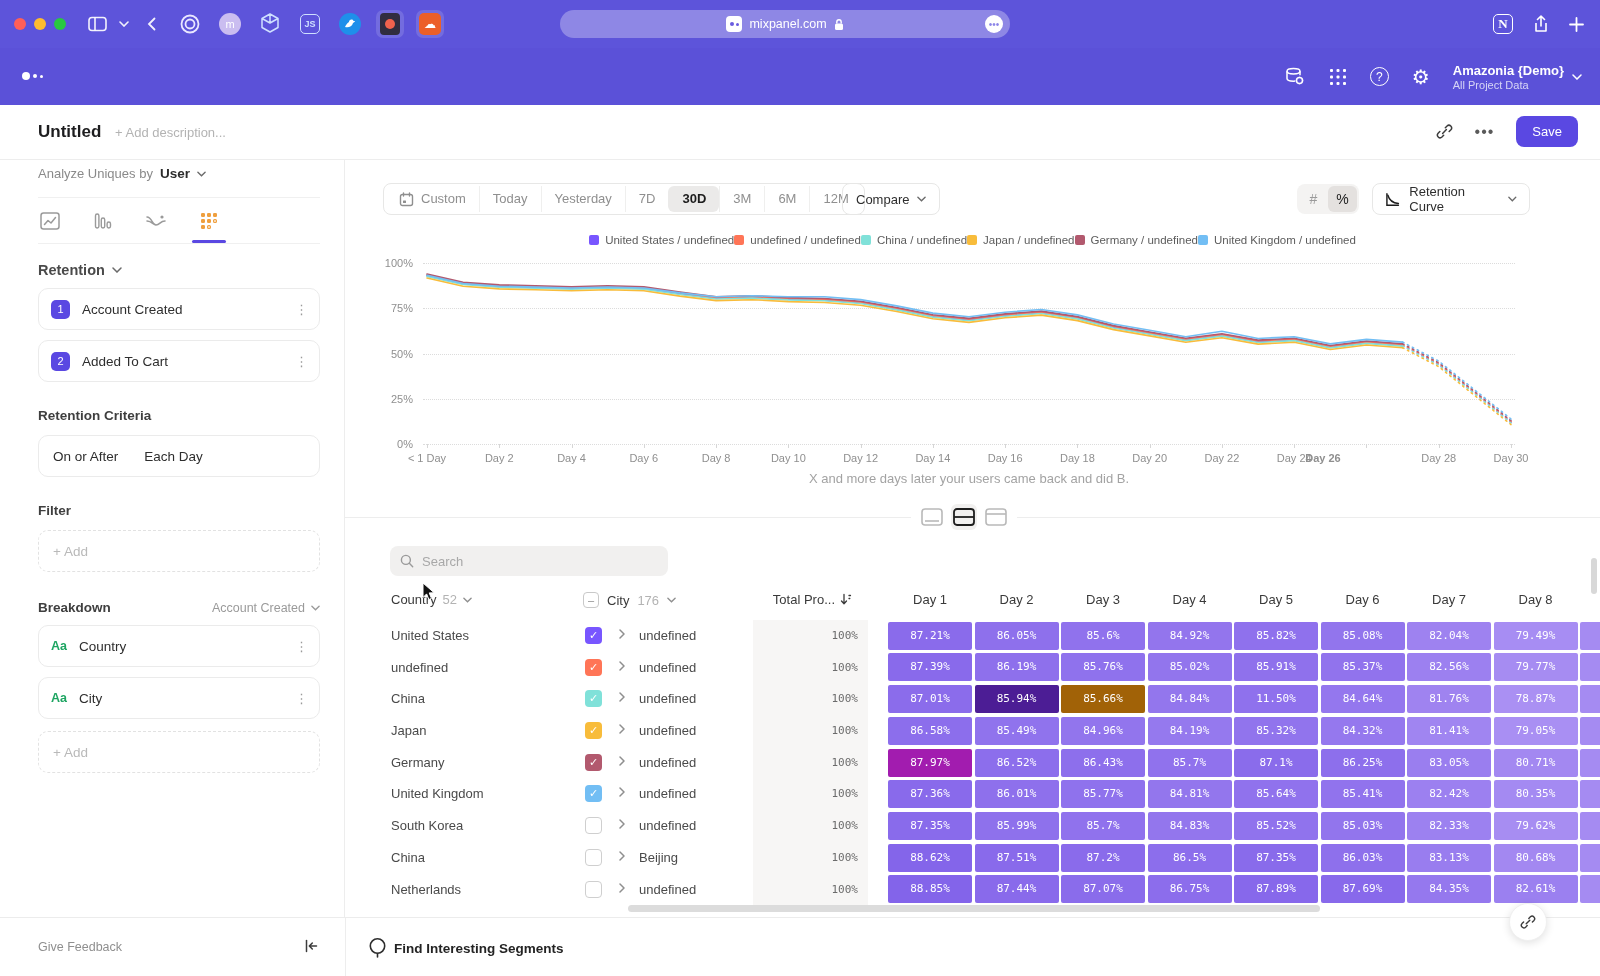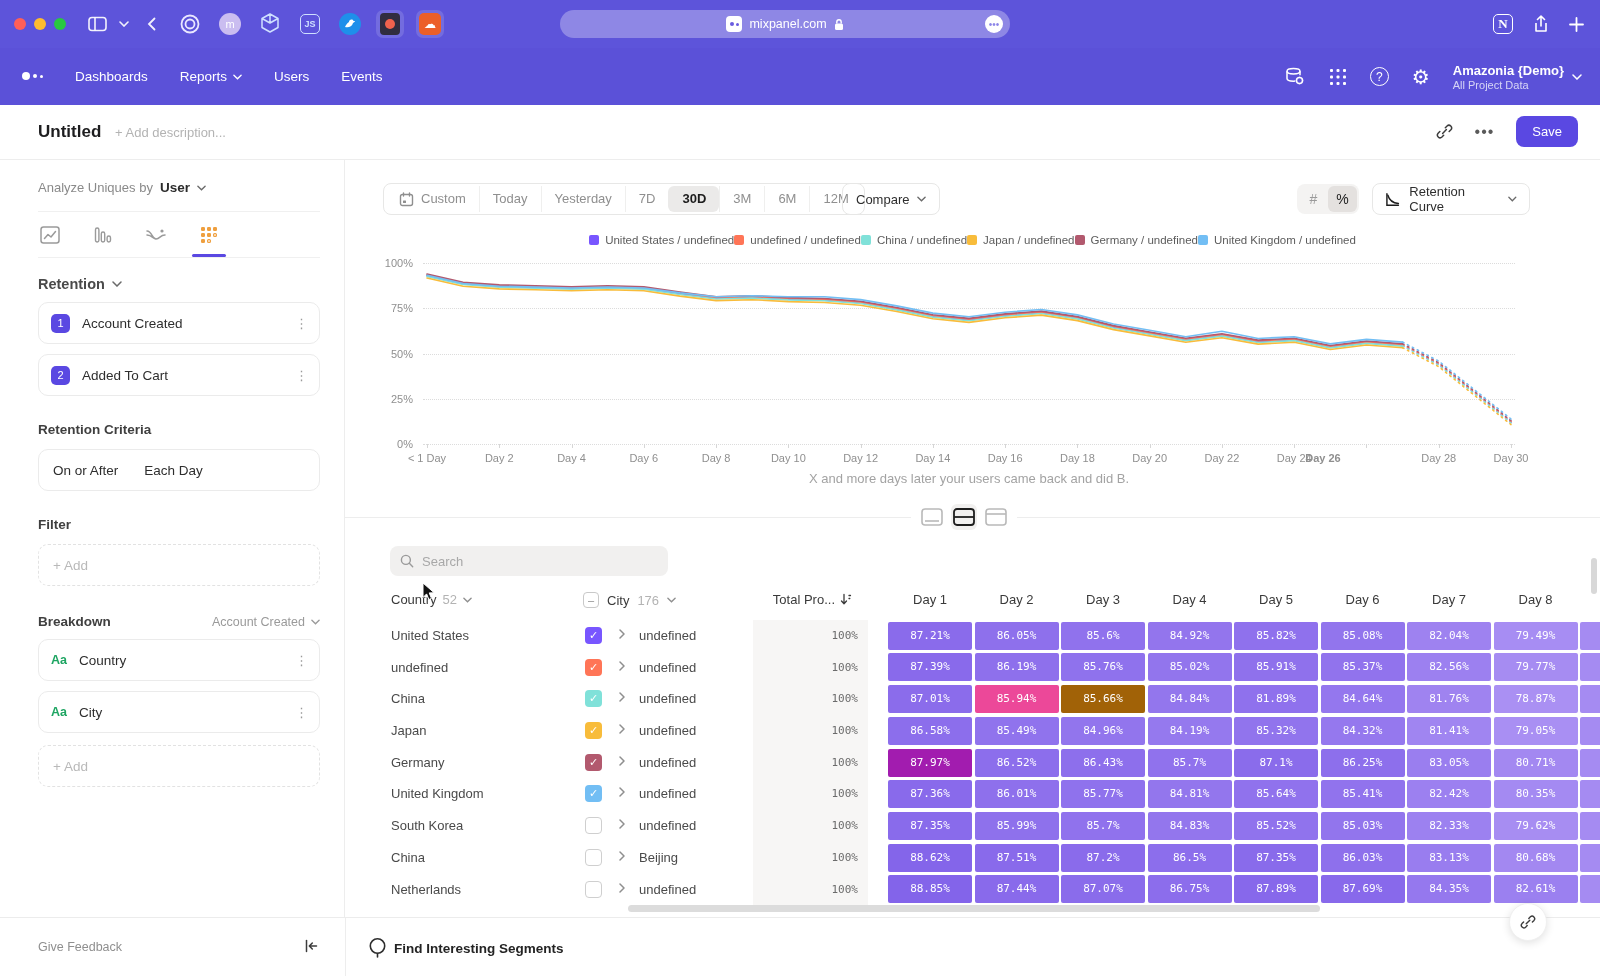--- a/index.html
+++ b/index.html
@@ -60,21 +60,21 @@
   .ph-right { position:absolute; right:22px; top:11px; display:flex; align-items:center; gap:22px; }
   .icon-btn { color:#3c3c3c; display:inline-flex; }
   .dots-h { color:#5a5a5a; font-size:16px; letter-spacing:1px; }
   .save-btn { background:#5a48e2; color:#fff; font-size:13px; border:none; border-radius:8px;
               padding:8px 16px; font-family:inherit; }
 
   
   .sidebar { position:absolute; left:0; top:160px; width:345px; height:757px; background:#fff;
              border-right:1px solid #ededed; }
   .sb-pad { padding:0 24px 0 38px; }
-  .analyze-row { display:flex; align-items:center; gap:7px; margin-top:20px; font-size:13px; color:#8a8a8a; }
+  .analyze-row { display:flex; align-items:center; gap:7px; margin-top:6px; font-size:13px; color:#8a8a8a; }
   .analyze-row b { color:#2c2c2c; font-size:13.5px; font-weight:600; }
   .tab-row { display:flex; align-items:center; gap:34px; border-top:1px solid #f0f0f0; border-bottom:1px solid #f0f0f0;
              margin-top:16px; padding:12px 0 0 2px; height:47px; }
   .tab { position:relative; padding-bottom:12px; color:#9a9a9a; }
   .tab.active::after { content:""; position:absolute; left:-8px; right:-8px; bottom:-1px; height:3px;
                        background:#5a48e2; border-radius:2px; }
   .section-head { display:flex; align-items:center; gap:7px; margin-top:18px; font-size:14.5px; font-weight:600; color:#4a4a4a; }
   .card { border:1px solid #ebebeb; border-radius:10px; height:42px; display:flex; align-items:center;
           padding:0 12px; margin-top:10px; background:#fff; }
   .card .num { width:19px; height:19px; background:#5a48e2; color:#fff; border-radius:5px; font-size:11px;
@@ -262,28 +262,20 @@
       </span>
     </div>
   </div>
 
   <div class="mp-nav">
     <span class="mp-logo">
         <i></i>
         <i></i>
         <i></i>
       </span>
-    <div class="nav-items" id="nav-items">
-        <span class="nav-item">Dashboards</span>
-        <span class="nav-item">Reports<svg width="9" height="6" viewBox="0 0 10 6">
-            <path d="M1 1l4 4 4-4" fill="none" stroke="#fff" stroke-width="1.5" stroke-linecap="round"></path>
-          </svg></span>
-        <span class="nav-item">Users</span>
-        <span class="nav-item">Events</span>
-      </div>
     <div class="nav-right">
       <span class="b-ico">
         <svg width="22" height="20" viewBox="0 0 22 20">
             <ellipse cx="9.5" cy="4.2" rx="6.5" ry="2.7" fill="none" stroke="#fff" stroke-width="1.5"></ellipse>
             <path d="M3 4.2v7.3c0 1.5 2.9 2.7 6.5 2.7.6 0 1.2 0 1.8-.1" fill="none" stroke="#fff" stroke-width="1.5"></path>
             <path d="M16 4.2v4" fill="none" stroke="#fff" stroke-width="1.5"></path>
             <circle cx="15.5" cy="13.5" r="3" fill="none" stroke="#fff" stroke-width="1.5"></circle>
             <path d="M15.5 9.8v1.2M15.5 16v1.2M11.8 13.5H13M18 13.5h1.2" stroke="#fff" stroke-width="1.3"></path>
           </svg>
       </span>
@@ -661,24 +653,24 @@
           <span class="rc-check" style="background: rgb(128, 225, 217);">✓</span>
           <span class="rc-chev">
             <svg width="6" height="10" viewBox="0 0 6 10">
               <path d="M1 1l4 4-4 4" fill="none" stroke="#8f8f8f" stroke-width="1.5" stroke-linecap="round" stroke-linejoin="round"></path>
             </svg>
           </span>
           <span class="rc-city">undefined</span>
           <span class="rc-total">100%</span>
           <span class="rc-cells">
             <span class="cell" style="background: rgb(139, 108, 235);">87.01%</span>
-            <span class="cell" style="background: #ec4899;">85.94%</span>
+            <span class="cell" style="background: #4c1d95;">85.94%</span>
             <span class="cell" style="background: #a16207;">85.66%</span>
             <span class="cell" style="background: rgb(147, 118, 237);">84.84%</span>
-            <span class="cell" style="background: rgb(143, 113, 237);">81.89%</span>
+            <span class="cell" style="background: rgb(143, 113, 237);">11.50%</span>
             <span class="cell" style="background: rgb(148, 119, 238);">84.64%</span>
             <span class="cell" style="background: rgb(159, 131, 240);">81.76%</span>
             <span class="cell" style="background: rgb(170, 144, 243);">78.87%</span>
             <span class="cell" style="background: rgb(165, 139, 242);"></span>
           </span>
         </div>
         <div class="trow">
           <span class="rc-name">Japan</span>
           <span class="rc-check" style="background: rgb(248, 188, 59);">✓</span>
           <span class="rc-chev">

